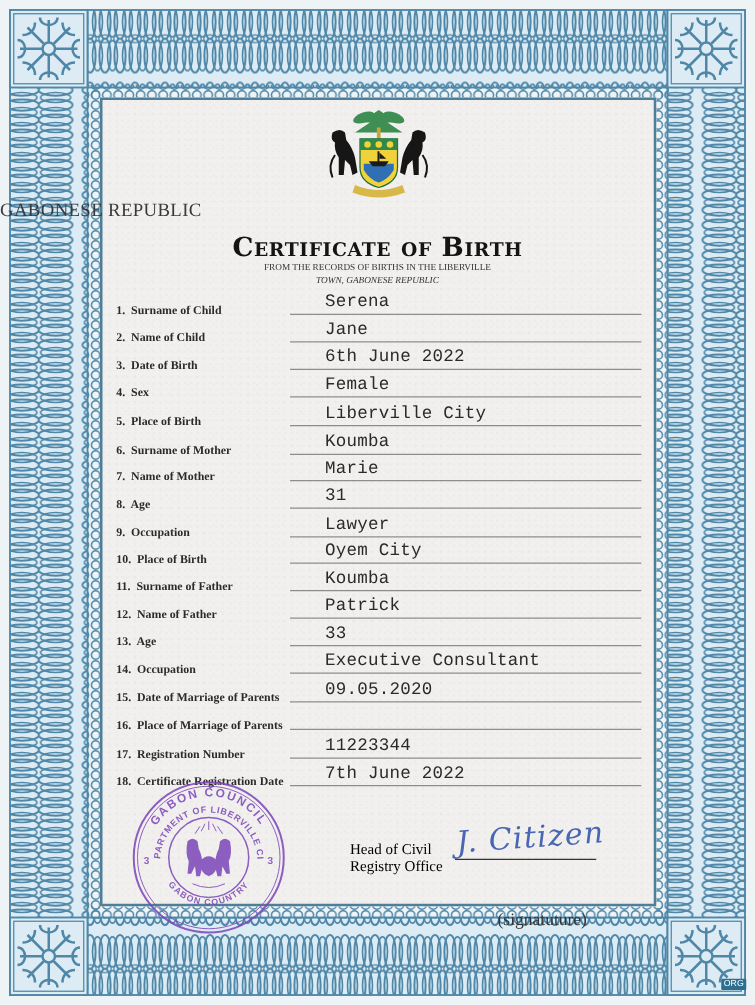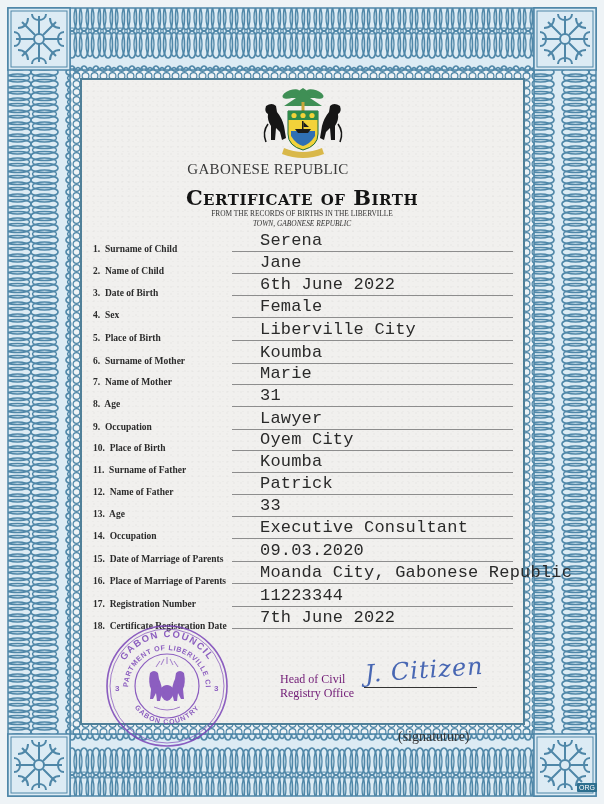--- a/index.html
+++ b/index.html
@@ -12,34 +12,34 @@
     background:
       radial-gradient(circle at 20% 30%, rgba(0,0,0,0.018) 0 1px, transparent 1px) 0 0/5px 5px,
       radial-gradient(circle at 70% 60%, rgba(0,0,0,0.02) 0 1px, transparent 1px) 0 0/7px 7px,
       #f1f0ee;
     border:2px solid #4f7f98;
     box-sizing:border-box;
   }
 
   
   .emblem { position:absolute; left:258px; top:84px; width:90px; height:82px; }
-  .republic { position:absolute; left:0; width:536px; top:161px; text-align:center; font-size:15px; color:#3a3a3a; letter-spacing:0.3px; font-family:"Liberation Serif", serif; }
+  .republic { position:absolute; left:0; width:536px; top:161px; text-align:left; font-size:15px; color:#3a3a3a; letter-spacing:0.3px; font-family:"Liberation Serif", serif; }
   .title { position:absolute; left:0; width:604px; top:185px; text-align:center; font-size:21px; font-weight:bold; color:#141414; letter-spacing:0.5px; font-family:"DejaVu Serif", serif; font-variant:small-caps; }
   .subtitle { position:absolute; left:0; width:604px; text-align:center; font-size:7.4px; color:#333; font-family:"Liberation Serif", serif; }
   .subtitle.l1 { top:209px; }
   .subtitle.l2 { top:219px;font-style:italic; }
 
   
   .field { position:absolute; left:93px; height:20px; width:420px; }
   .field .lbl { position:absolute; left:0; bottom:-2px; font-size:9.5px; font-weight:bold; color:#2b2b2b; font-family:"Liberation Serif", serif; white-space:nowrap;text-align:center; }
   .field .line { position:absolute; left:139px; right:0; bottom:0; border-bottom:1px solid #8d8d8d; }
-  .field .val { position:absolute; left:167px; bottom:2px; font-size:17px; color:#2a2a2a; font-family:"Liberation Mono", monospace; white-space:nowrap; letter-spacing:0.2px; }
-
-  
-  .head-office { position:absolute; left:280px; top:672px; font-size:12px; line-height:14px; color:#701a75; font-family:"Liberation Serif", serif; }
+  .field .val { position:absolute; left:167px; bottom:2px; font-size:14px; color:#2a2a2a; font-family:"Liberation Mono", monospace; white-space:nowrap; letter-spacing:0.2px; }
+
+  
+  .head-office { position:absolute; left:280px; top:672px; font-size:12px; line-height:14px; color:#000000; font-family:"Liberation Serif", serif; }
   .sig-line { position:absolute; left:364px; top:687px; width:113px; border-bottom:1px solid #333; }
   .sig-name { position:absolute; left:366px; top:660px; font-size:24px; color:#4867b3; font-style:italic; font-family:"DejaVu Serif", serif; letter-spacing:1px; transform:rotate(-4deg); transform-origin:left bottom; }
   .sig-label { position:absolute; left:398px; top:688px; font-size:14px; color:#333; font-family:"Liberation Serif", serif;margin-top:41px; }
 
   .stamp { position:absolute; left:104px; top:623px; width:126px; height:126px; }
 
   .org-badge { position:absolute; left:577px; top:783px; background:#2d6f8f; color:#fff; font-size:7px; font-family:"Liberation Sans", sans-serif; padding:1px 2px; border-radius:1px; }
 </style>
 </head>
 <body>
@@ -199,26 +199,25 @@
       <span class="val">33</span>
     </div>
   <div class="field" style="top:519px">
       <span class="lbl"><span>14.</span>&nbsp; <span>Occupation</span></span>
       <div class="line"></div>
       <span class="val">Executive Consultant</span>
     </div>
   <div class="field" style="top:542px">
       <span class="lbl"><span>15.</span>&nbsp; <span>Date of Marriage of Parents</span></span>
       <div class="line"></div>
-      <span class="val">09.03.2020</span>
+      <span class="val">09.05.2020</span>
     </div>
   <div class="field" style="top:564px">
       <span class="lbl"><span>16.</span>&nbsp; <span>Place of Marriage of Parents</span></span>
       <div class="line"></div>
-      <span class="val">Moanda City, Gabonese Republic</span>
     </div>
   <div class="field" style="top:587px">
       <span class="lbl"><span>17.</span>&nbsp; <span>Registration Number</span></span>
       <div class="line"></div>
       <span class="val">11223344</span>
     </div>
   <div class="field" style="top:609px">
       <span class="lbl"><span>18.</span>&nbsp; <span>Certificate Registration Date</span></span>
       <div class="line"></div>
       <span class="val">7th June 2022</span>

